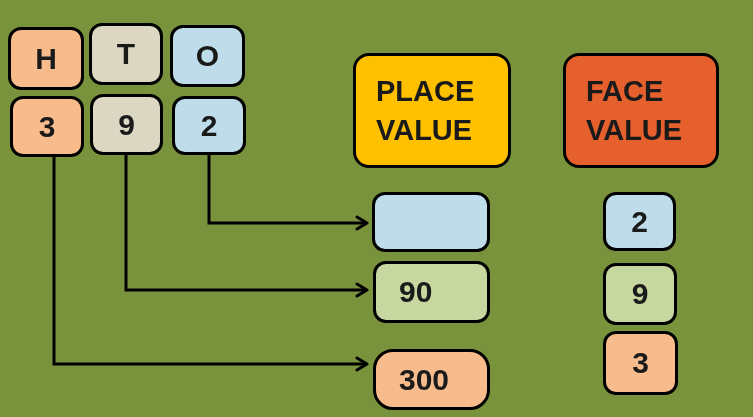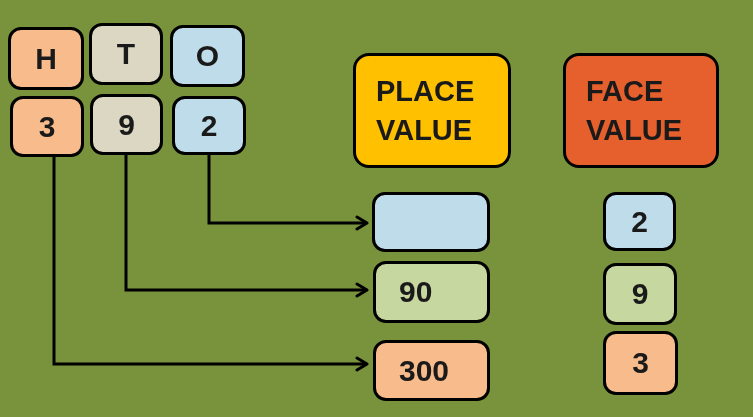--- a/index.html
+++ b/index.html
@@ -84,21 +84,21 @@
   <div class="box heading c-red" style="left:563px; top:53px; width:156px; height:115px;">
     <span class="wrap">FACE VALUE</span>
   </div>
 
   <div class="box left-text c-blue" style="left:372px; top:192px; width:118px; height:60px;">
     <span></span>
   </div>
   <div class="box left-text c-green" style="left:373px; top:261px; width:117px; height:62px;">
     <span>90</span>
   </div>
-  <div class="box left-text c-peach" style="left:373px; top:340px; width:117px; height:61px;">
+  <div class="box left-text c-peach" style="left:373px; top:349px; width:117px; height:61px;border-radius:20px;">
     <span>300</span>
   </div>
 
   <div class="box c-blue" style="left:603px; top:192px; width:73px; height:59px;">
     <span>2</span>
   </div>
   <div class="box c-green" style="left:603px; top:263px; width:74px; height:62px;">
     <span>9</span>
   </div>
   <div class="box c-peach" style="left:603px; top:331px; width:75px; height:64px;">

